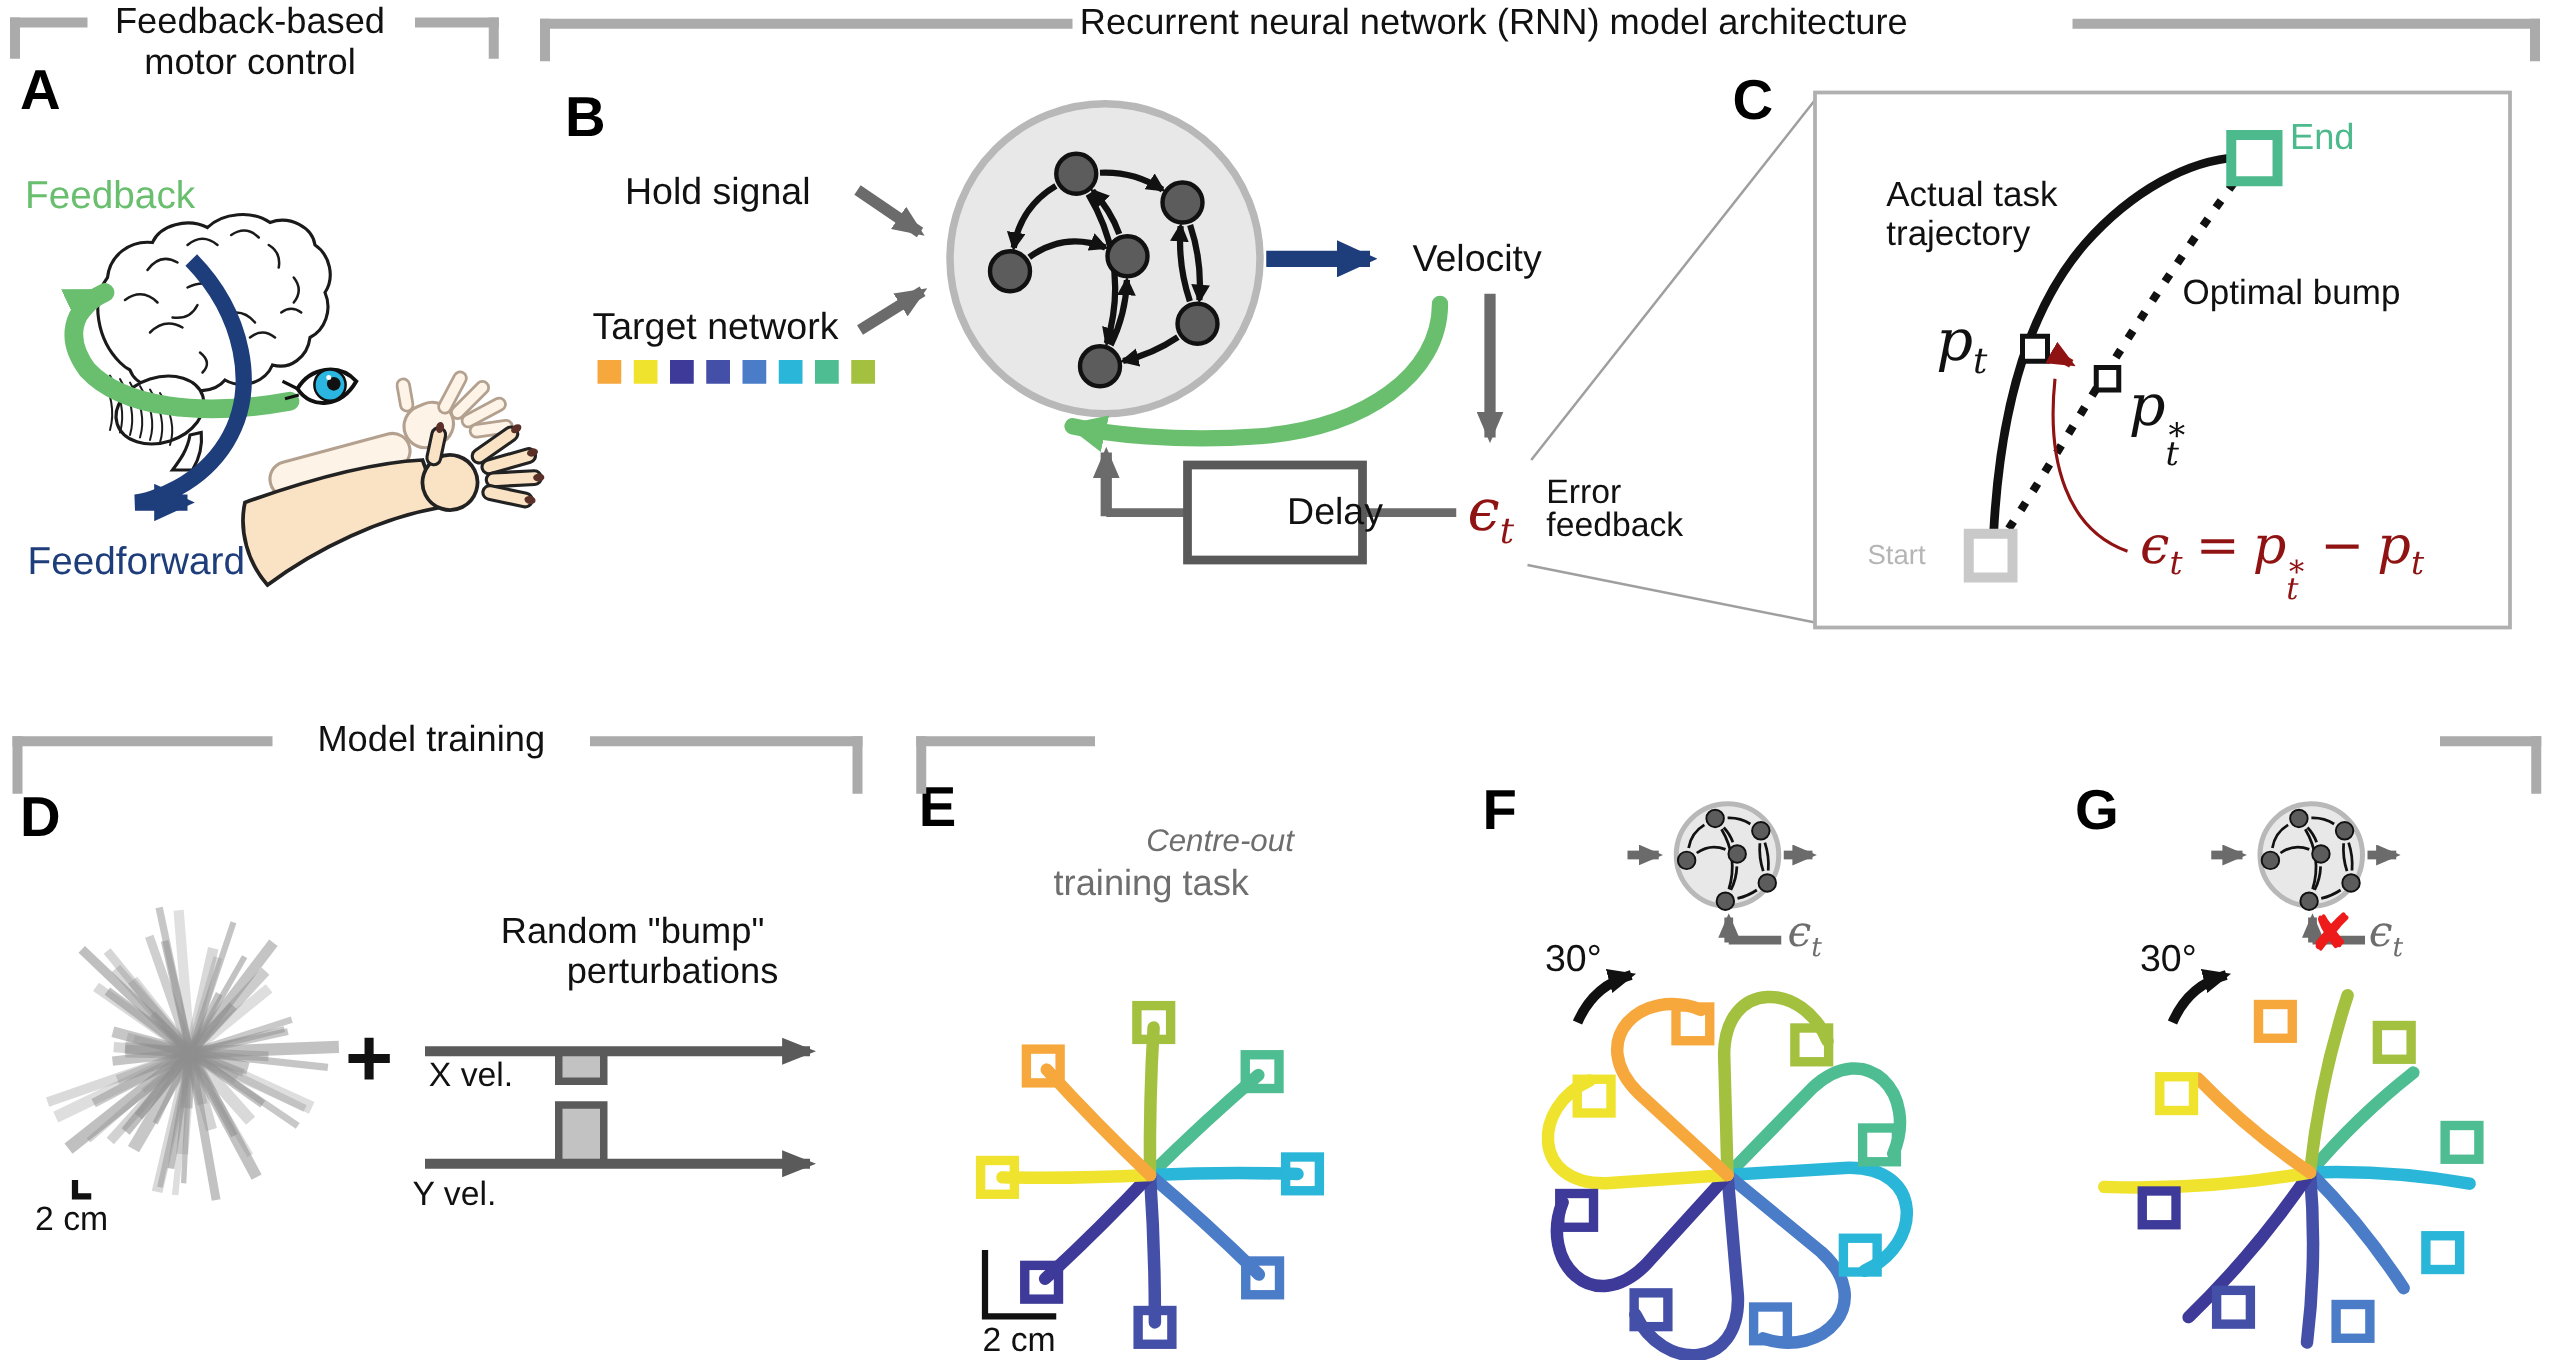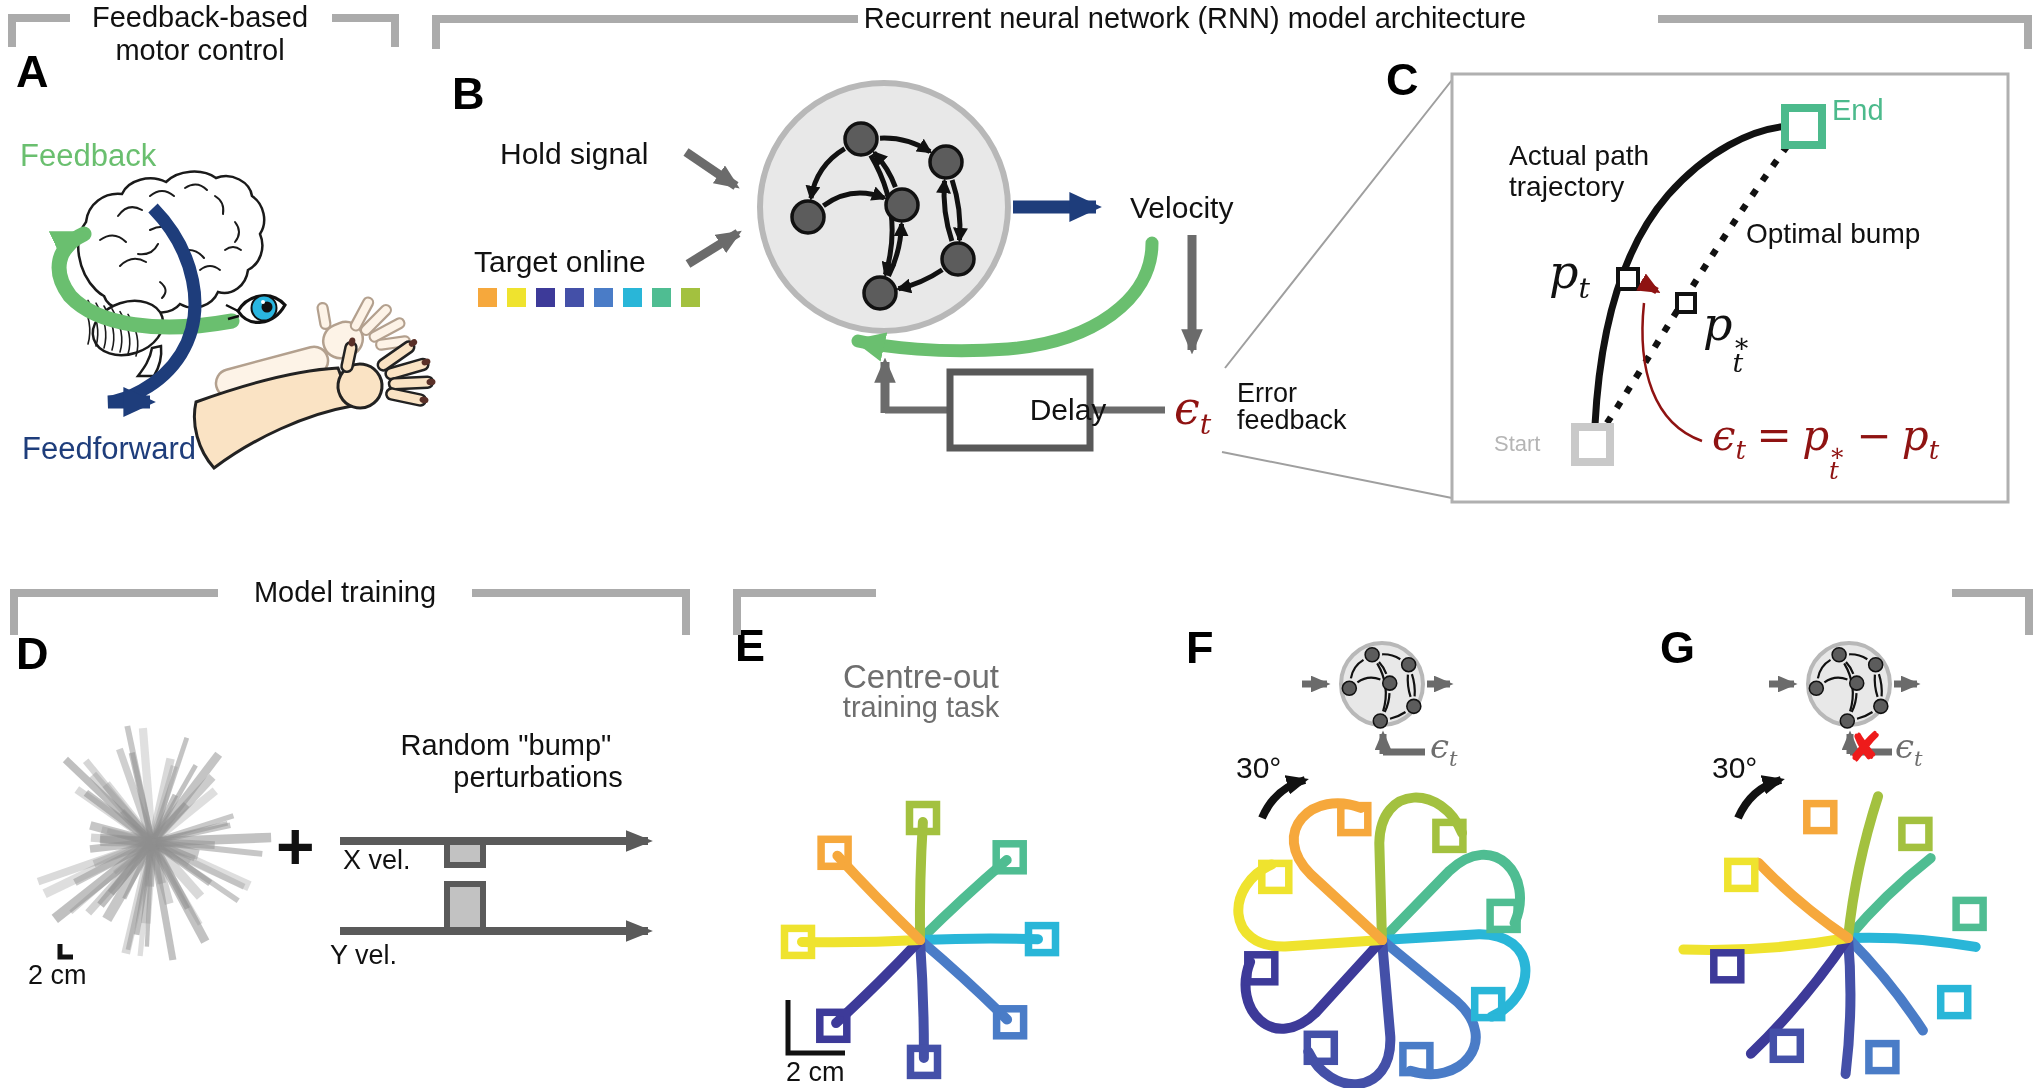--- a/index.html
+++ b/index.html
@@ -353,29 +353,29 @@
 
   <div class="txt hdr ctr" style="left:200px;top:2px;">Feedback-based</div>
   <div class="txt hdr ctr" style="left:200px;top:35px;">motor control</div>
   <div class="txt plabel" style="left:16px;top:48px;">A</div>
   <div class="txt" style="left:20px;top:140px;font-size:31px;color:var(--green);">Feedback</div>
   <div class="txt" style="left:22px;top:433px;font-size:31px;color:var(--navy);">Feedforward</div>
 
   <div class="txt hdr ctr" style="left:1195px;top:3px;">Recurrent neural network (RNN) model architecture</div>
   <div class="txt plabel" style="left:452px;top:70px;">B</div>
   <div class="txt" style="left:500px;top:138px;font-size:30px;">Hold signal</div>
-  <div class="txt" style="left:474px;top:246px;font-size:30px;">Target online</div>
+  <div class="txt" style="left:474px;top:246px;font-size:30px;">Target network</div>
   <div class="txt" style="left:1130px;top:192px;font-size:30px;">Velocity</div>
   <div class="txt ctr" style="left:1020px;top:394px;font-size:30px;margin-left:48px;">Delay</div>
   <div class="txt math" style="left:1174px;top:384px;font-size:46px;color:var(--dark_red);"><span>ϵ</span><sub>t</sub></div>
   <div class="txt" style="left:1237px;top:379px;font-size:27px;">Error</div>
   <div class="txt" style="left:1237px;top:406px;font-size:27px;">feedback</div>
 
   <div class="txt plabel" style="left:1386px;top:56px;">C</div>
-  <div class="txt" style="left:1509px;top:141px;font-size:28px;">Actual path</div>
+  <div class="txt" style="left:1509px;top:141px;font-size:28px;">Actual task</div>
   <div class="txt" style="left:1509px;top:172px;font-size:28px;">trajectory</div>
   <div class="txt" style="left:1746px;top:219px;font-size:28px;">Optimal bump</div>
   <div class="txt" style="left:1832px;top:95px;font-size:29px;color:var(--end_green);">End</div>
   <div class="txt" style="left:1494px;top:432px;font-size:22px;color:var(--start_text);">Start</div>
   <div class="txt math" style="left:1549px;top:248px;font-size:46px;"><span>p</span><sub>t</sub></div>
   <div class="txt math" style="left:1703px;top:300px;font-size:46px;"><span>p</span><span class="pstack">
         <span>∗</span>
         <span>t</span>
       </span></div>
   <div class="txt math" style="left:1712px;top:414px;font-size:42px;color:var(--dark_red);"><span>ϵ</span><sub>t</sub><span class="gap"></span><span>=</span><span class="gap"></span><span>p</span><span class="pstack">
@@ -386,21 +386,21 @@
   <div class="txt hdr ctr" style="left:345px;top:577px;">Model training</div>
   <div class="txt plabel" style="left:16px;top:630px;">D</div>
   <div class="txt" style="left:276px;top:812px;font-size:66px;font-weight:700;">+</div>
   <div class="txt ctr" style="left:506px;top:730px;font-size:29px;">Random "bump"</div>
   <div class="txt ctr" style="left:506px;top:762px;font-size:29px;margin-left:32px;">perturbations</div>
   <div class="txt" style="left:343px;top:846px;font-size:27px;">X vel.</div>
   <div class="txt" style="left:330px;top:941px;font-size:27px;">Y vel.</div>
   <div class="txt" style="left:28px;top:961px;font-size:27px;">2 cm</div>
 
   <div class="txt plabel" style="left:735px;top:622px;">E</div>
-  <div class="txt ctr" style="left:921px;top:660px;font-size:33px;color:var(--gray_text);">Centre-out</div>
+  <div class="txt ctr" style="left:976px;top:660px;font-size:25px;color:var(--gray_text);font-style:italic;">Centre-out</div>
   <div class="txt ctr" style="left:921px;top:692px;font-size:29px;color:var(--gray_text);">training task</div>
   <div class="txt" style="left:786px;top:1058px;font-size:27px;">2 cm</div>
 
   <div class="txt plabel" style="left:1186px;top:624px;">F</div>
   <div class="txt" style="left:1236px;top:752px;font-size:30px;">30°</div>
   <div class="txt math" style="left:1430px;top:729px;font-size:34px;color:var(--gray_text);"><span>ϵ</span><sub>t</sub></div>
 
   <div class="txt plabel" style="left:1660px;top:624px;">G</div>
   <div class="txt" style="left:1712px;top:752px;font-size:30px;">30°</div>
   <div class="txt" style="left:1848px;top:726px;font-size:40px;font-weight:700;color:var(--red_x);">✘</div>

